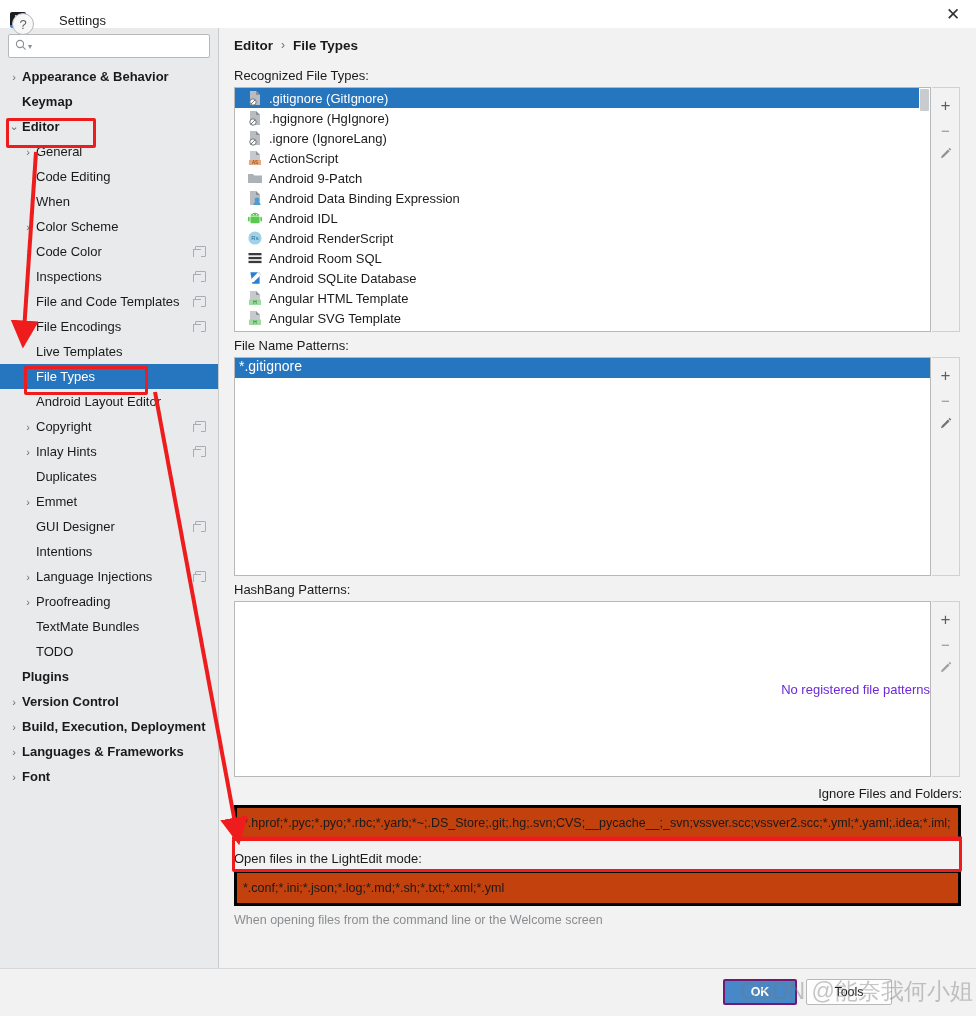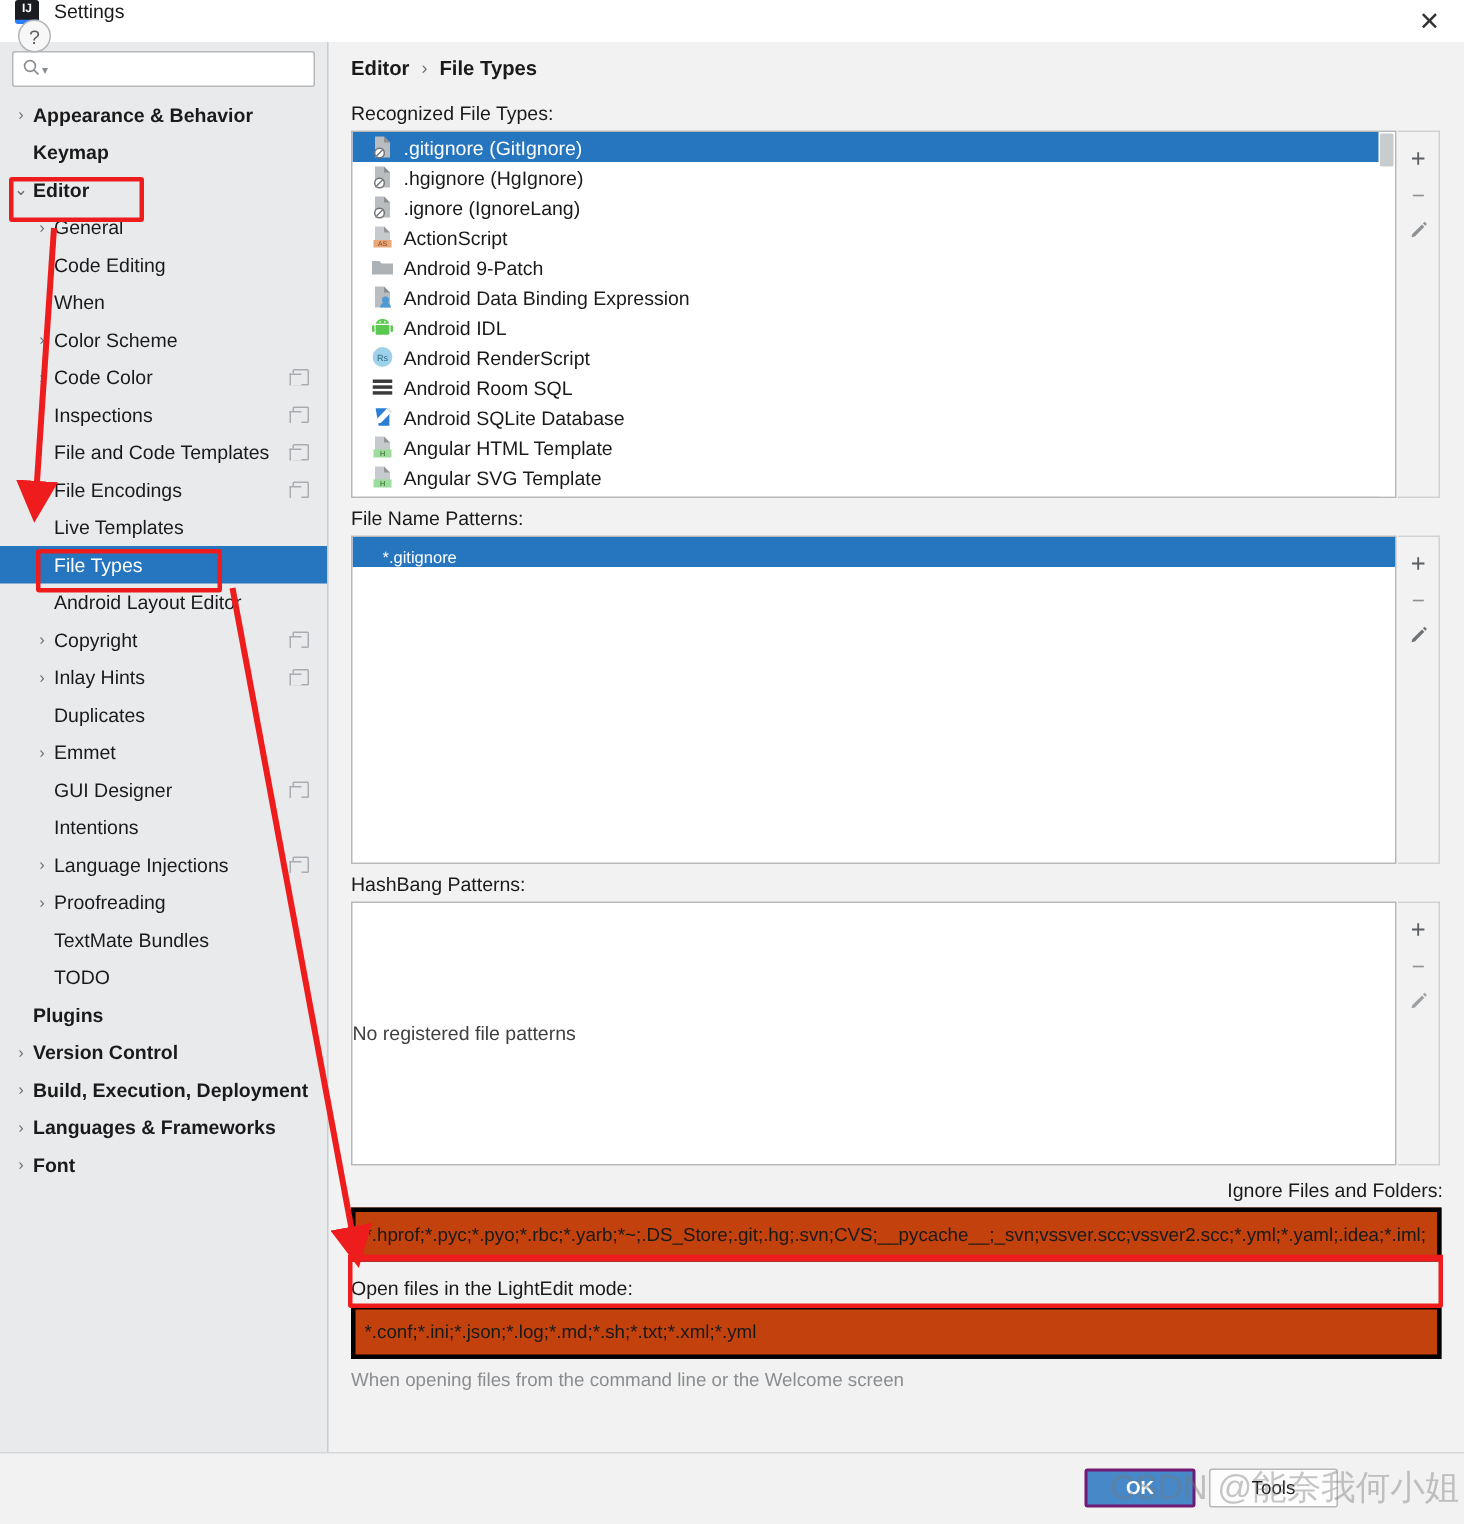--- a/index.html
+++ b/index.html
@@ -15,21 +15,21 @@
   #app {
     position: relative;
     width: 976px; height: 1016px;
     background: #f2f2f2;
   }
 
   
   #titlebar {
     position: absolute; left: 0; top: 0; width: 976px; height: 28px;
     background: #ffffff;
-    display: flex; align-items: flex-start;
+    display: flex; align-items: flex-end; gap: 23px;
   }
   #app-icon {
     width: 16px; height: 16px; margin-left: 10px;
     background: #1b1b22; border-radius: 2px;
     position: relative; flex: none;
     border-bottom: 3px solid #2d7ff9;
   }
   #app-icon::after {
     content: "IJ"; position: absolute; left: 0; right: 0; top: -1px;
     font-size: 8px; font-weight: bold; color: #fff; text-align: center;
@@ -118,28 +118,28 @@
   .tool-btn svg { display: block; }
 
   .file-row {
     height: 20px; display: flex; align-items: center;
     padding-left: 12px; font-size: 13px;
   }
   .file-row.selected { background: #2675bf; color: #fff; }
   .ficon { width: 16px; height: 16px; flex: none; margin-right: 6px; position: relative; }
 
   .pattern-row {
-    height: 20px; display: flex; align-items: flex-end; padding-left: 20px; font-size: 11px;
+    height: 20px; display: flex; align-items: flex-start; padding-left: 4px; font-size: 14px;
   }
   .pattern-row.selected { background: #2675bf; color: #fff; }
 
   .empty-note {
     position: absolute; left: 0; right: 0; top: 50%;
-    transform: translateY(-50%); text-align: left;
-    color: #404040; font-size: 13px;
+    transform: translateY(-50%); text-align: right;
+    color: #6d28d9; font-size: 13px;
   }
 
   .text-field {
     height: 36px; background: #c2410c; border: 3px solid #000000;
     display: flex; align-items: center; padding: 0 6px;
     font-size: 12.5px; color: #1a1a1a; white-space: nowrap; overflow: hidden;
   }
   .hint-text { font-size: 12.5px; color: #8a8d90; margin-top: 7px; }
 
   

